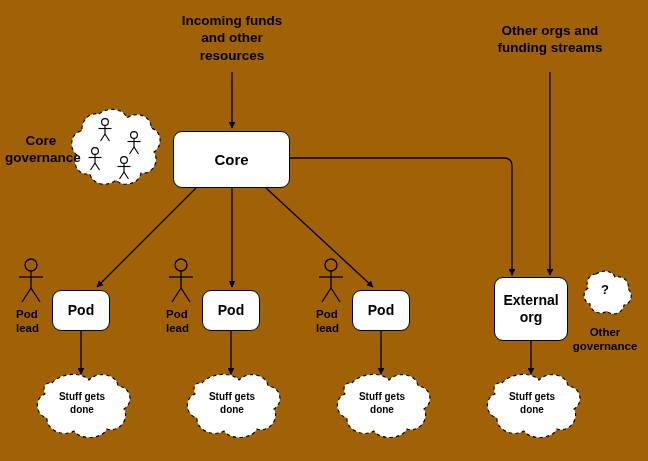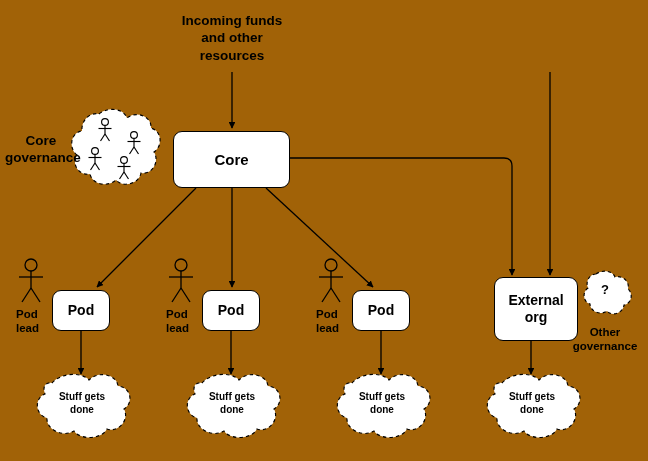--- a/index.html
+++ b/index.html
@@ -229,29 +229,31 @@
                C 512 438, 496 429, 497 418
                C 485 415, 484 398, 495 394
                C 492 386, 496 382, 502 383 Z" fill="#ffffff" stroke="#000000" stroke-width="1.15" stroke-dasharray="3.4,3.2"></path>
     </g>
   </svg>
 
   <div class="free-label big" style="left:158px; top:12px; width:148px;">Incoming funds
 and other
 resources</div>
 
+  <div class="free-label big" style="left:476px; top:22px; width:148px;">Other orgs and
+funding streams</div>
 
   <div class="free-label" style="left:5px; top:132px; width:72px;">Core
 governance</div>
 
   <div class="node rbox" style="left:173px; top:131px; width:117px; height:57px;">
     <span>Core</span>
   </div>
 
-  <div class="node rbox small" style="left:494px; top:277px; width:84px; height:64px;">
+  <div class="node rbox small" style="left:494px; top:277px; width:74px; height:64px;">
     <span style="white-space:pre-line;">External
 org</span>
   </div>
 
   <div class="cloud-text qmark" style="left:587px; top:282px; width:36px;">?</div>
   <div class="othergov-label" style="left:560px; top:325px; width:90px;">Other
 governance</div>
 
   <div class="node rbox small" style="left:52px; top:290px; width:58px; height:41px;">
     <span>Pod</span>

